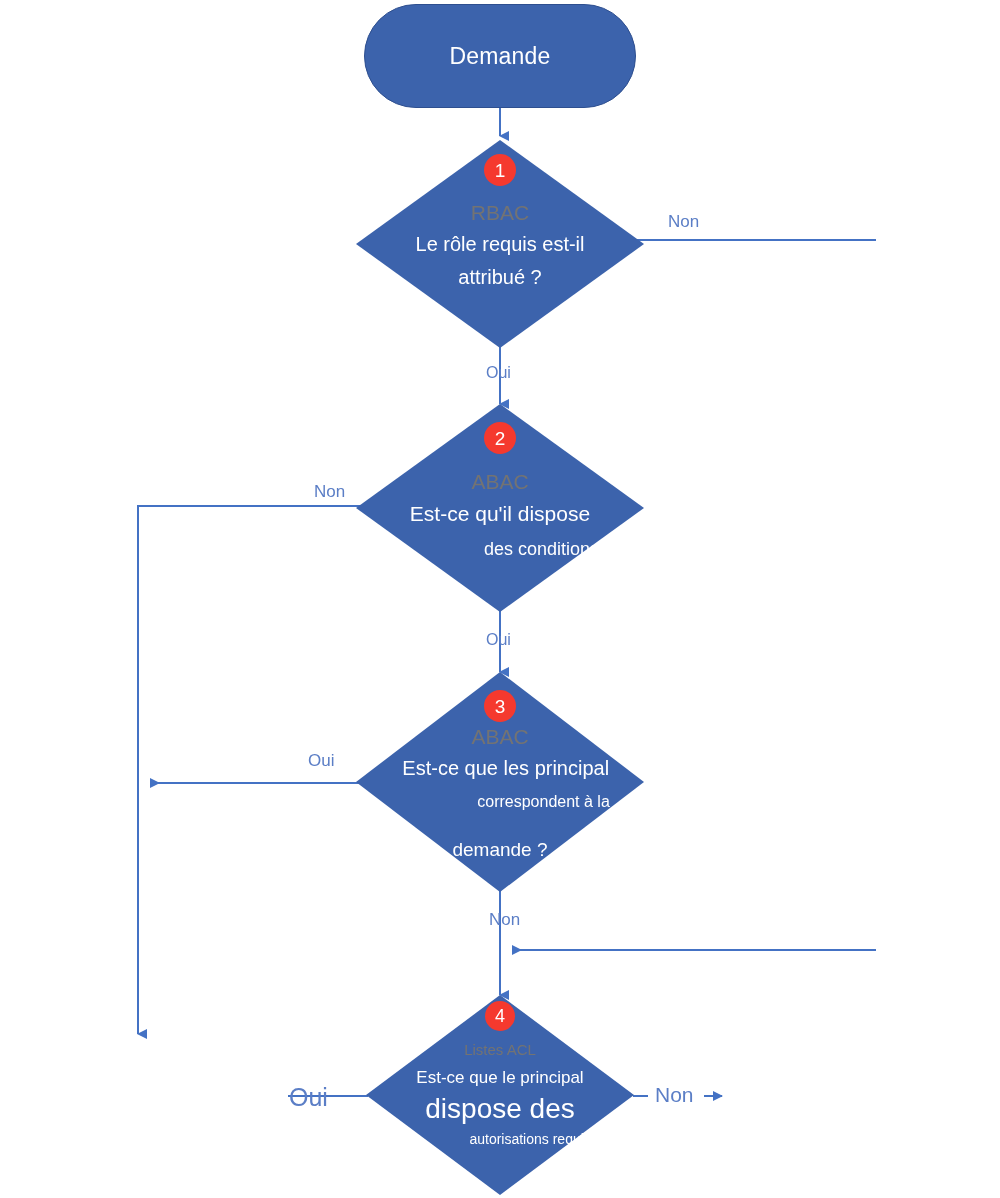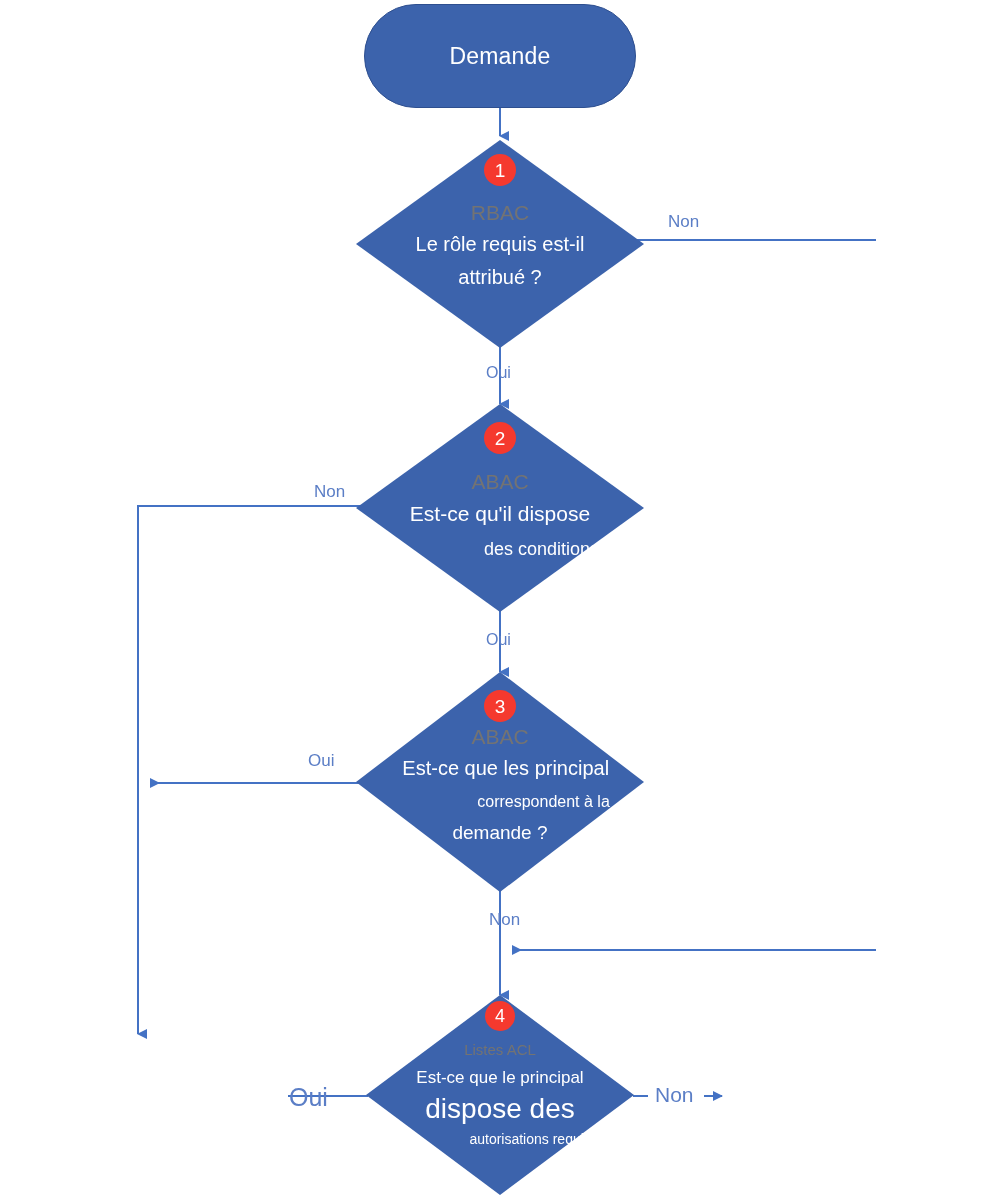--- a/index.html
+++ b/index.html
@@ -162,21 +162,21 @@
     </div>
   </div>
 
   <div class="diamond-wrap" style="left:356px; top:672px; width:288px; height:220px;">
     <div class="diamond-shape"></div>
     <div class="diamond-content">
       <div class="badge" style="top:18px;">3</div>
       <div class="tag" style="top:54px; font-size:21px;">ABAC</div>
       <div class="qline" style="top:86px; left:52%; font-size:20px;">Est-ce que les principal</div>
       <div class="qline" style="top:122px; left:54%; font-size:16px;margin-left:32px;">correspondent à la</div>
-      <div class="qline" style="top:151px; font-size:19px;">demande ?</div>
+      <div class="qline" style="top:168px; font-size:19px;">demande ?</div>
     </div>
   </div>
 
   <div class="diamond-wrap" style="left:366px; top:995px; width:268px; height:200px;">
     <div class="diamond-shape"></div>
     <div class="diamond-content">
       <div class="badge" style="top:6px; width:30px; height:30px; font-size:18px;">4</div>
       <div class="tag" style="top:47px; font-size:15px;">Listes ACL</div>
       <div class="qline" style="top:74px; font-size:17px;">Est-ce que le principal</div>
       <div class="qline" style="top:100px; font-size:28px;">dispose des</div>

